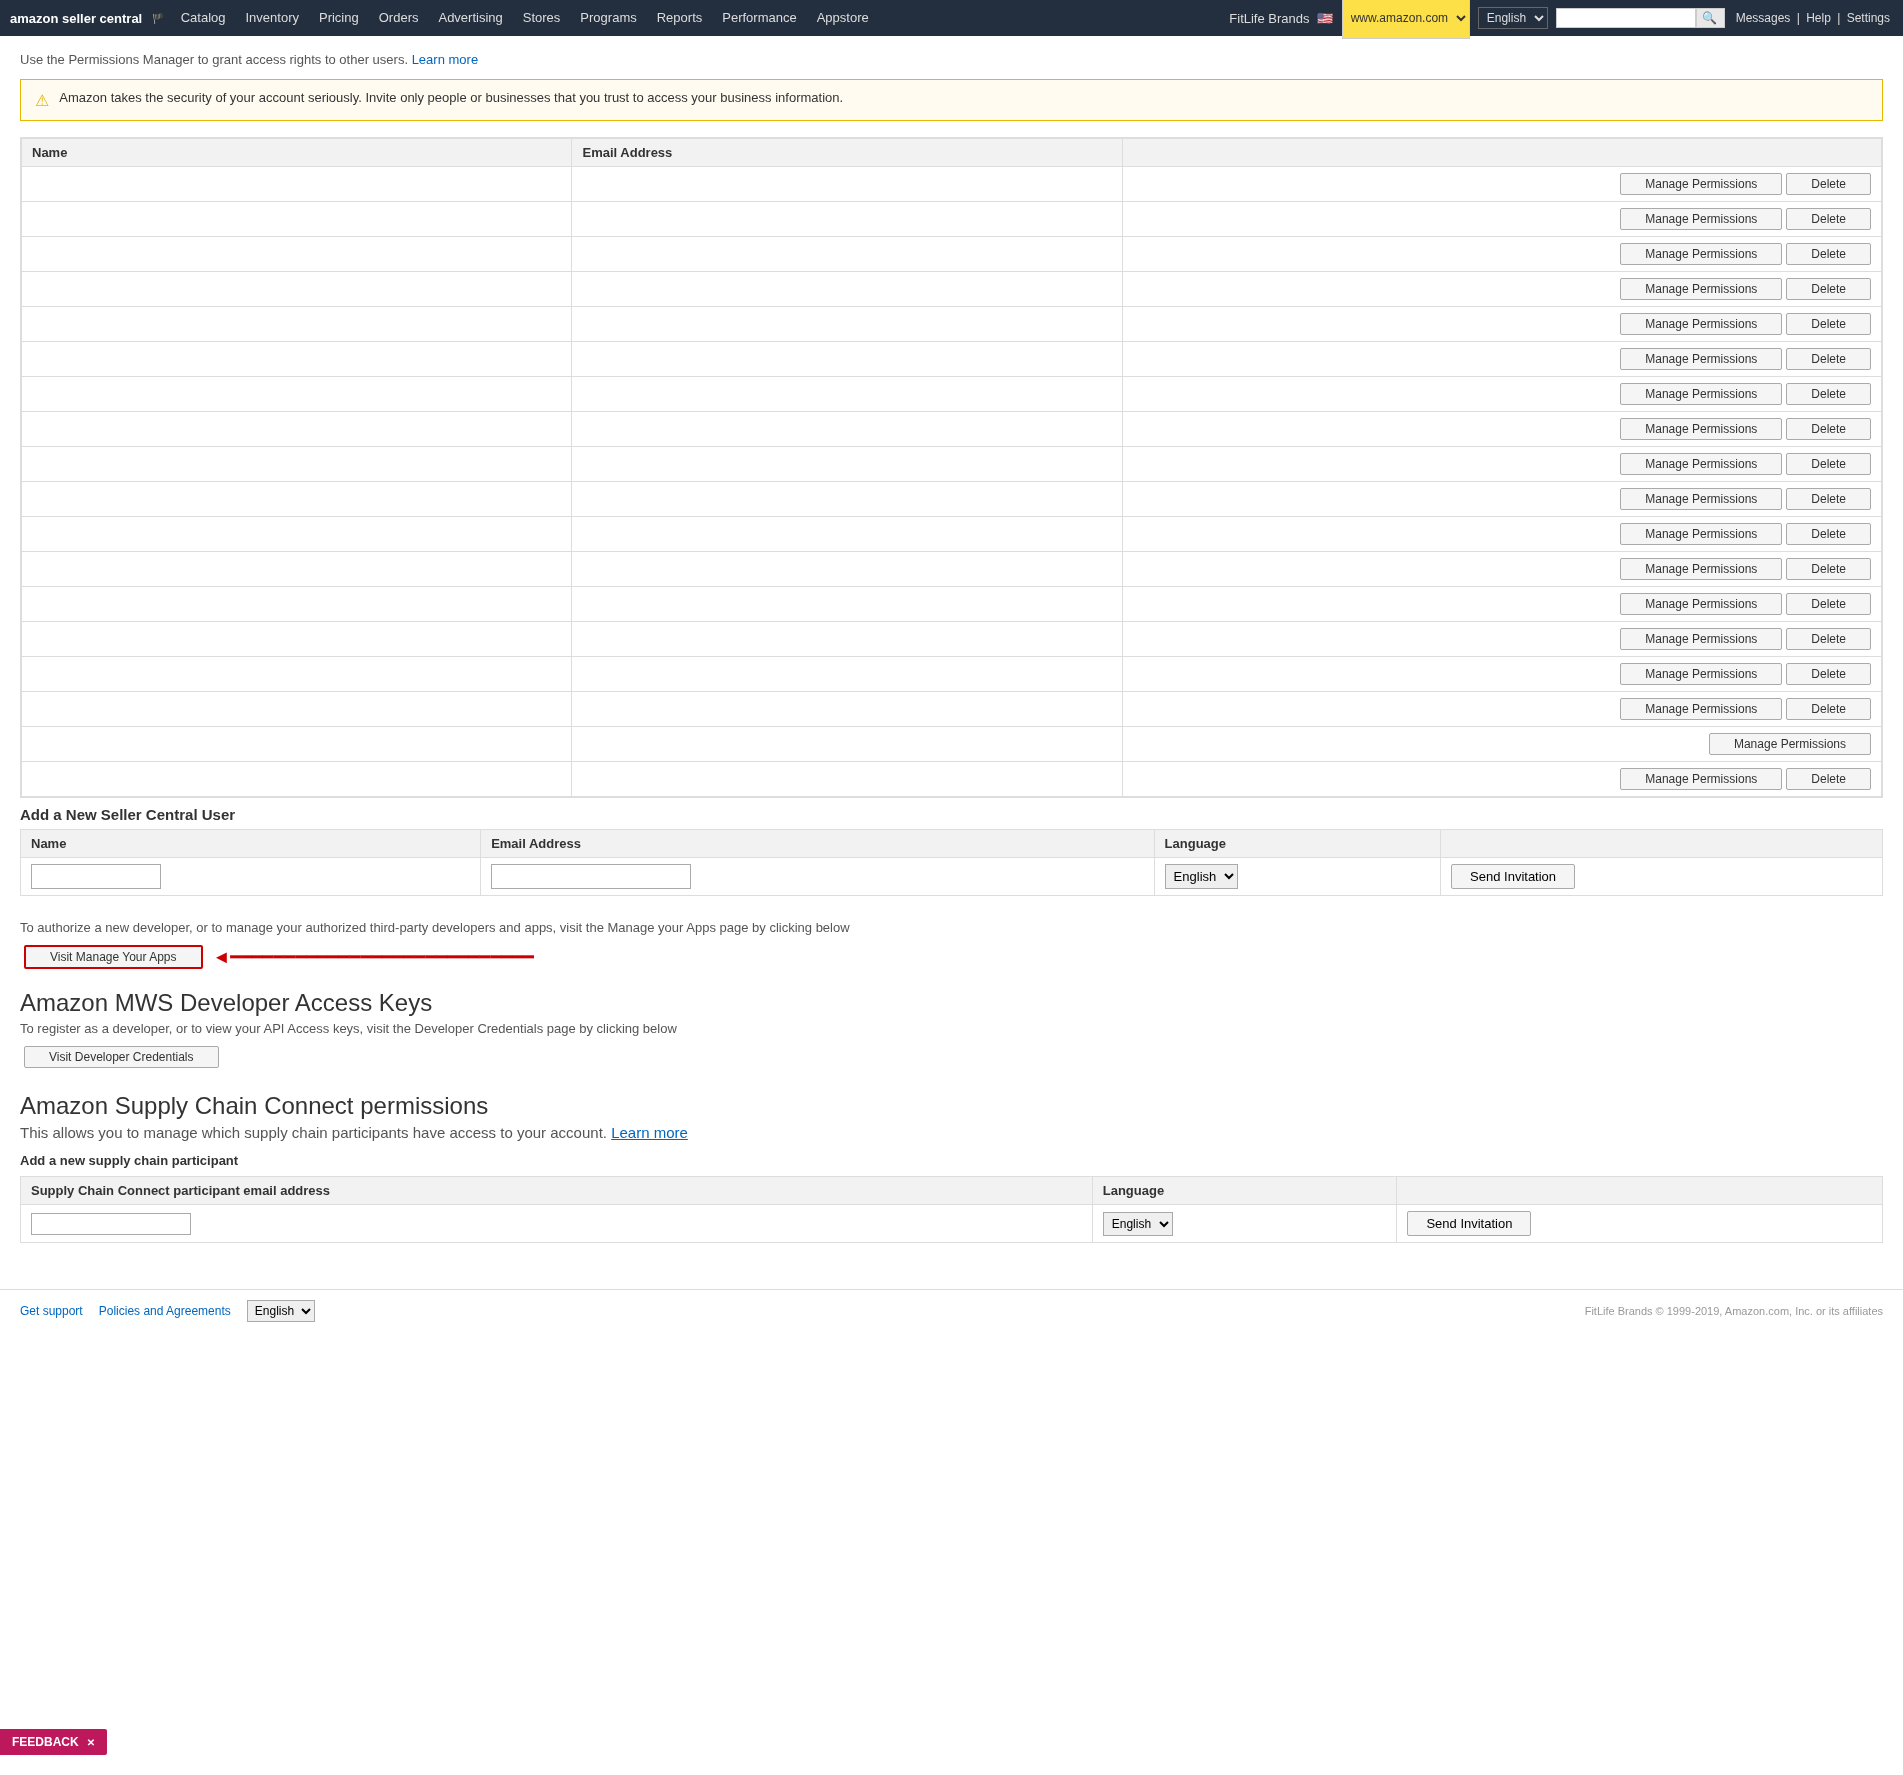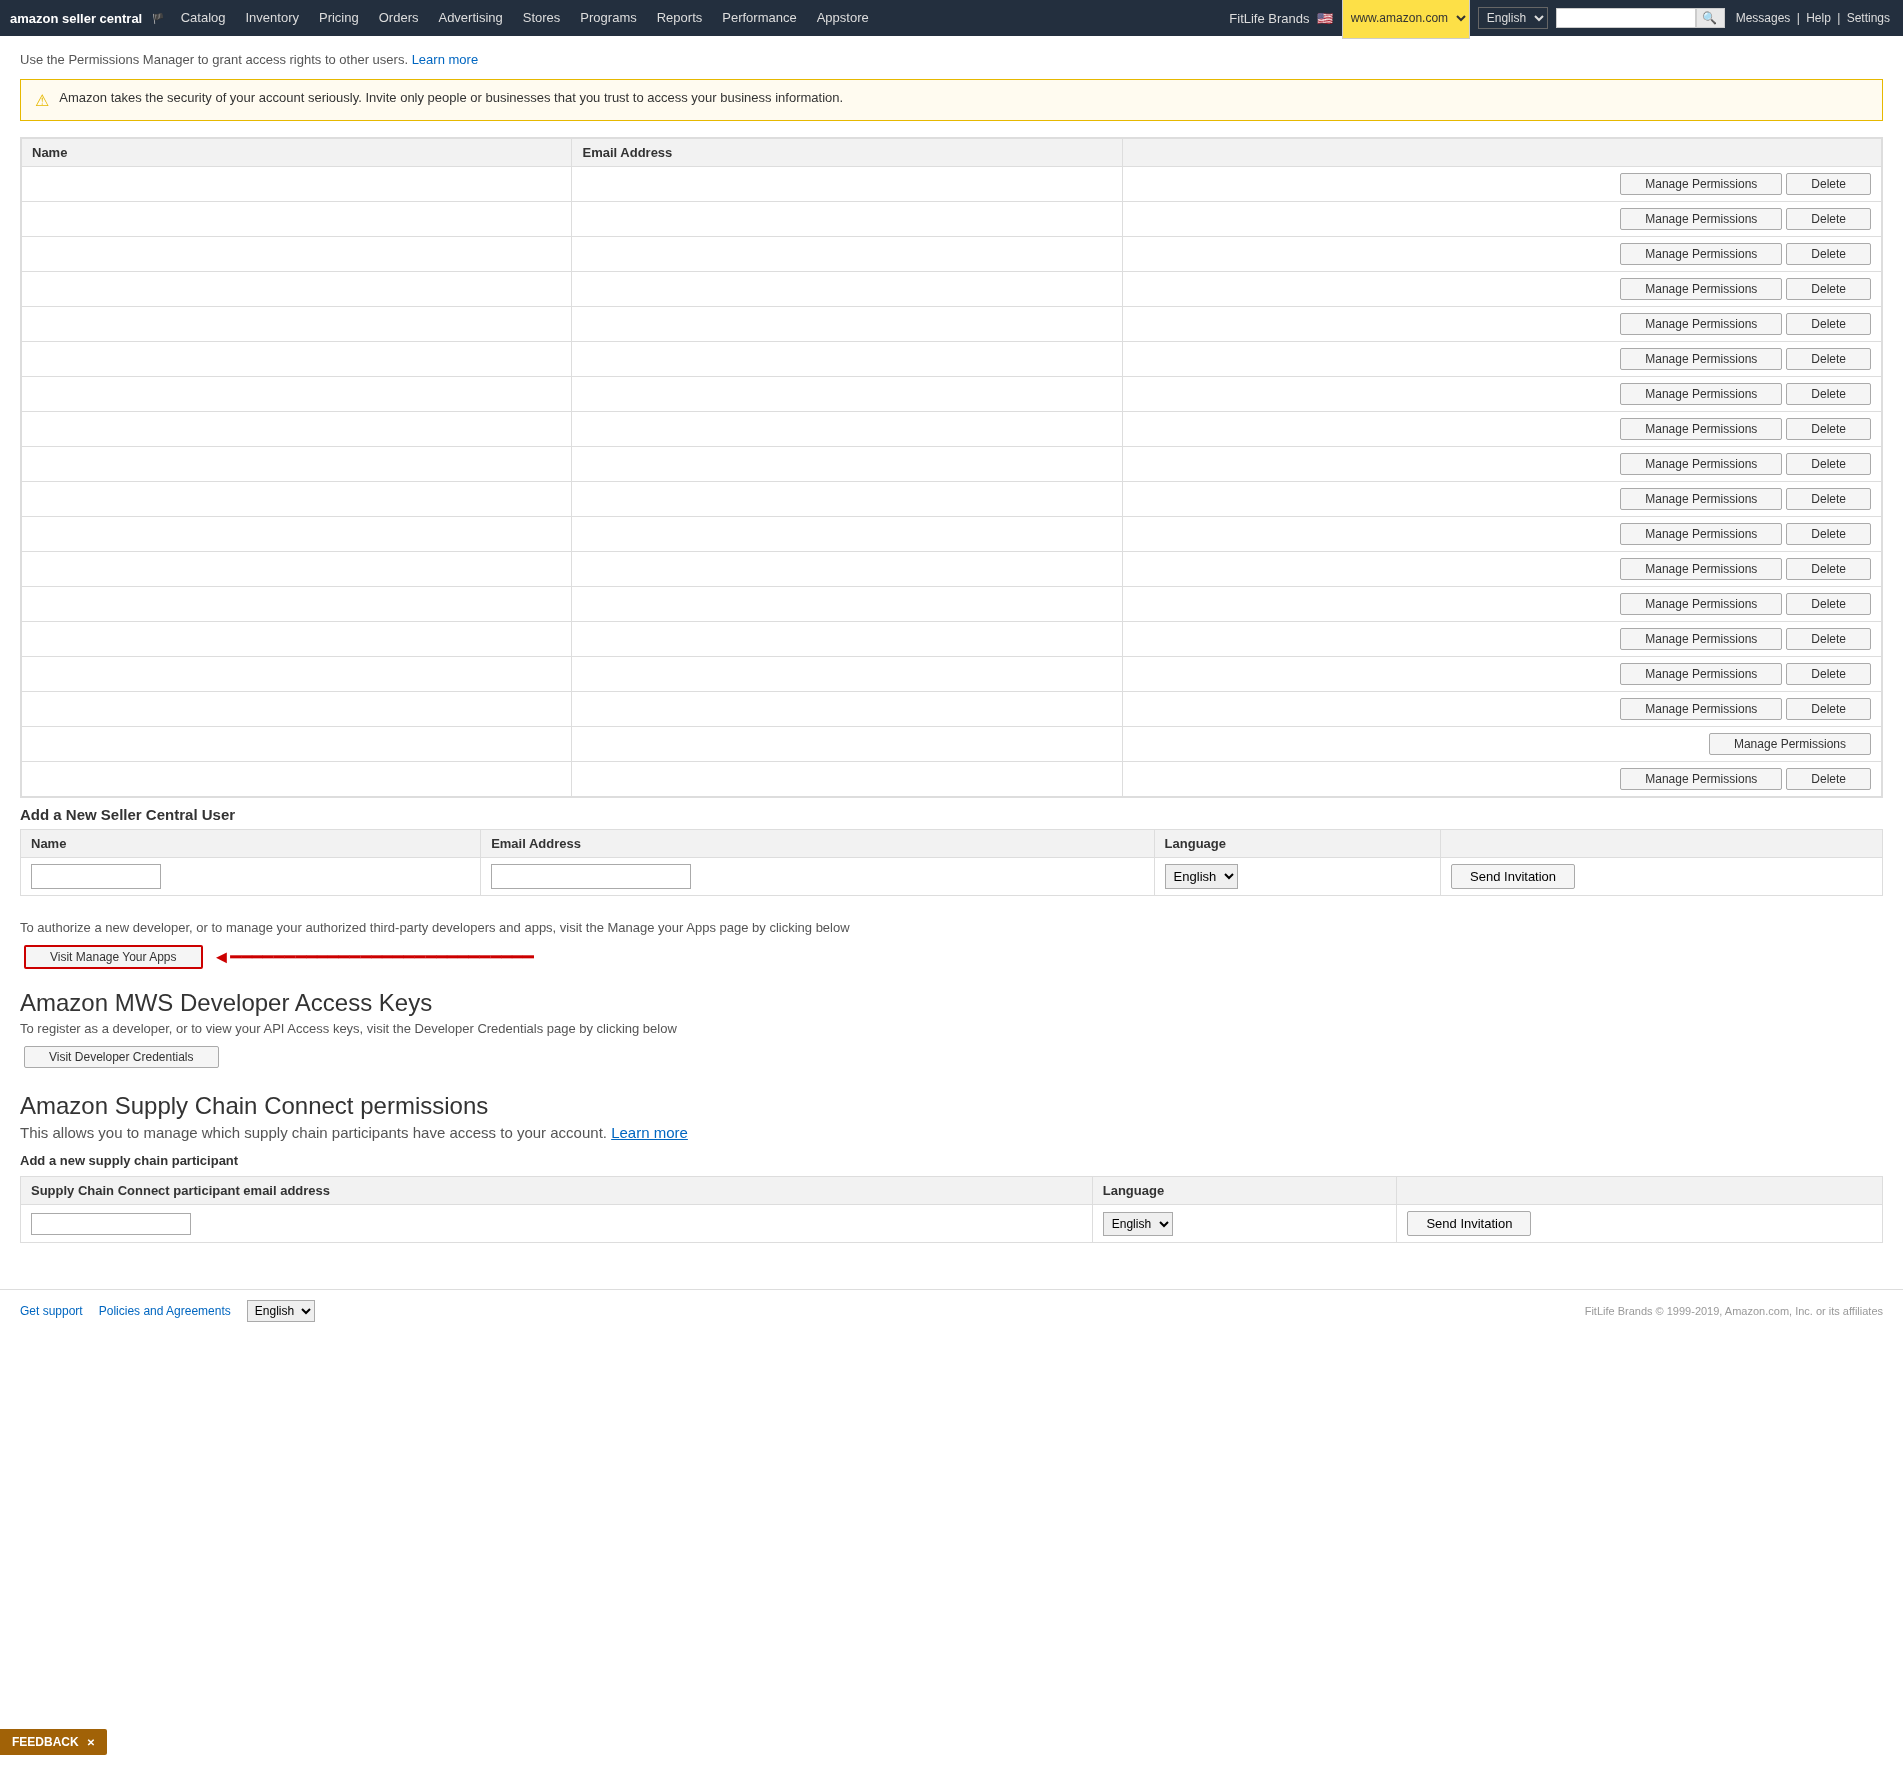--- a/index.html
+++ b/index.html
@@ -283,21 +283,21 @@
       font-size: 12px;
       border: 1px solid #aaa;
       padding: 2px 3px;
     }
 
     
     .feedback-tab {
       position: fixed;
       bottom: 20px;
       left: 0;
-      background: #a16207;
+      background: #be185d;
       color: #fff;
       padding: 6px 12px;
       font-size: 12px;
       font-weight: bold;
       cursor: pointer;
       display: flex;
       align-items: center;
       gap: 4px;
       border-radius: 0 2px 2px 0;
     }

